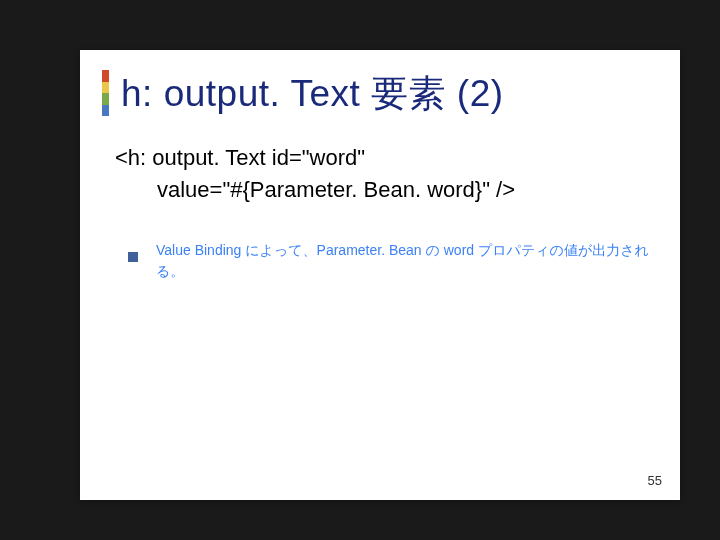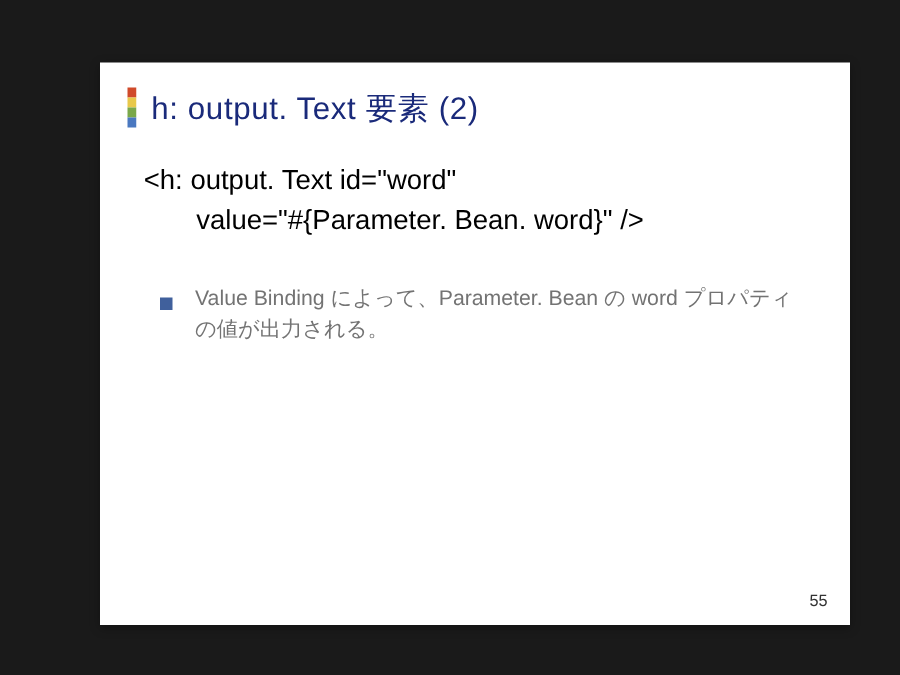--- a/index.html
+++ b/index.html
@@ -31,21 +31,21 @@
     margin-right: 12px;
   }
   .color-bar .seg {
     flex: 1;
   }
   .seg.red    { background: #d04a2a; }
   .seg.yellow { background: #e8c84a; }
   .seg.green  { background: #7aa84a; }
   .seg.blue   { background: #4a78c0; }
   .title {
-    font-size: 25px;
+    font-size: 37px;
     color: #1a2a7a;
     font-weight: 400;
     line-height: 1.2;
     padding-top: 2px;
     letter-spacing: 0.5px;
     font-family: "Verdana", "Hiragino Kaku Gothic ProN", "Meiryo", sans-serif;
   }
   .content {
     margin: 26px 30px 0 35px;
     font-size: 22px;
@@ -62,22 +62,22 @@
   }
   .bullet-marker {
     width: 10px;
     height: 10px;
     background: #40609c;
     margin-top: 12px;
     margin-right: 18px;
     flex-shrink: 0;
   }
   .bullet-text {
-    font-size: 17px;
-    color: #737373;
+    font-size: 14px;
+    color: #3b82f6;
     line-height: 1.5;
     font-family: "Verdana", "Hiragino Kaku Gothic ProN", "Meiryo", sans-serif;
   }
   .page-num {
     position: absolute;
     right: 18px;
     bottom: 12px;
     font-size: 13px;
     color: #333;
   }

